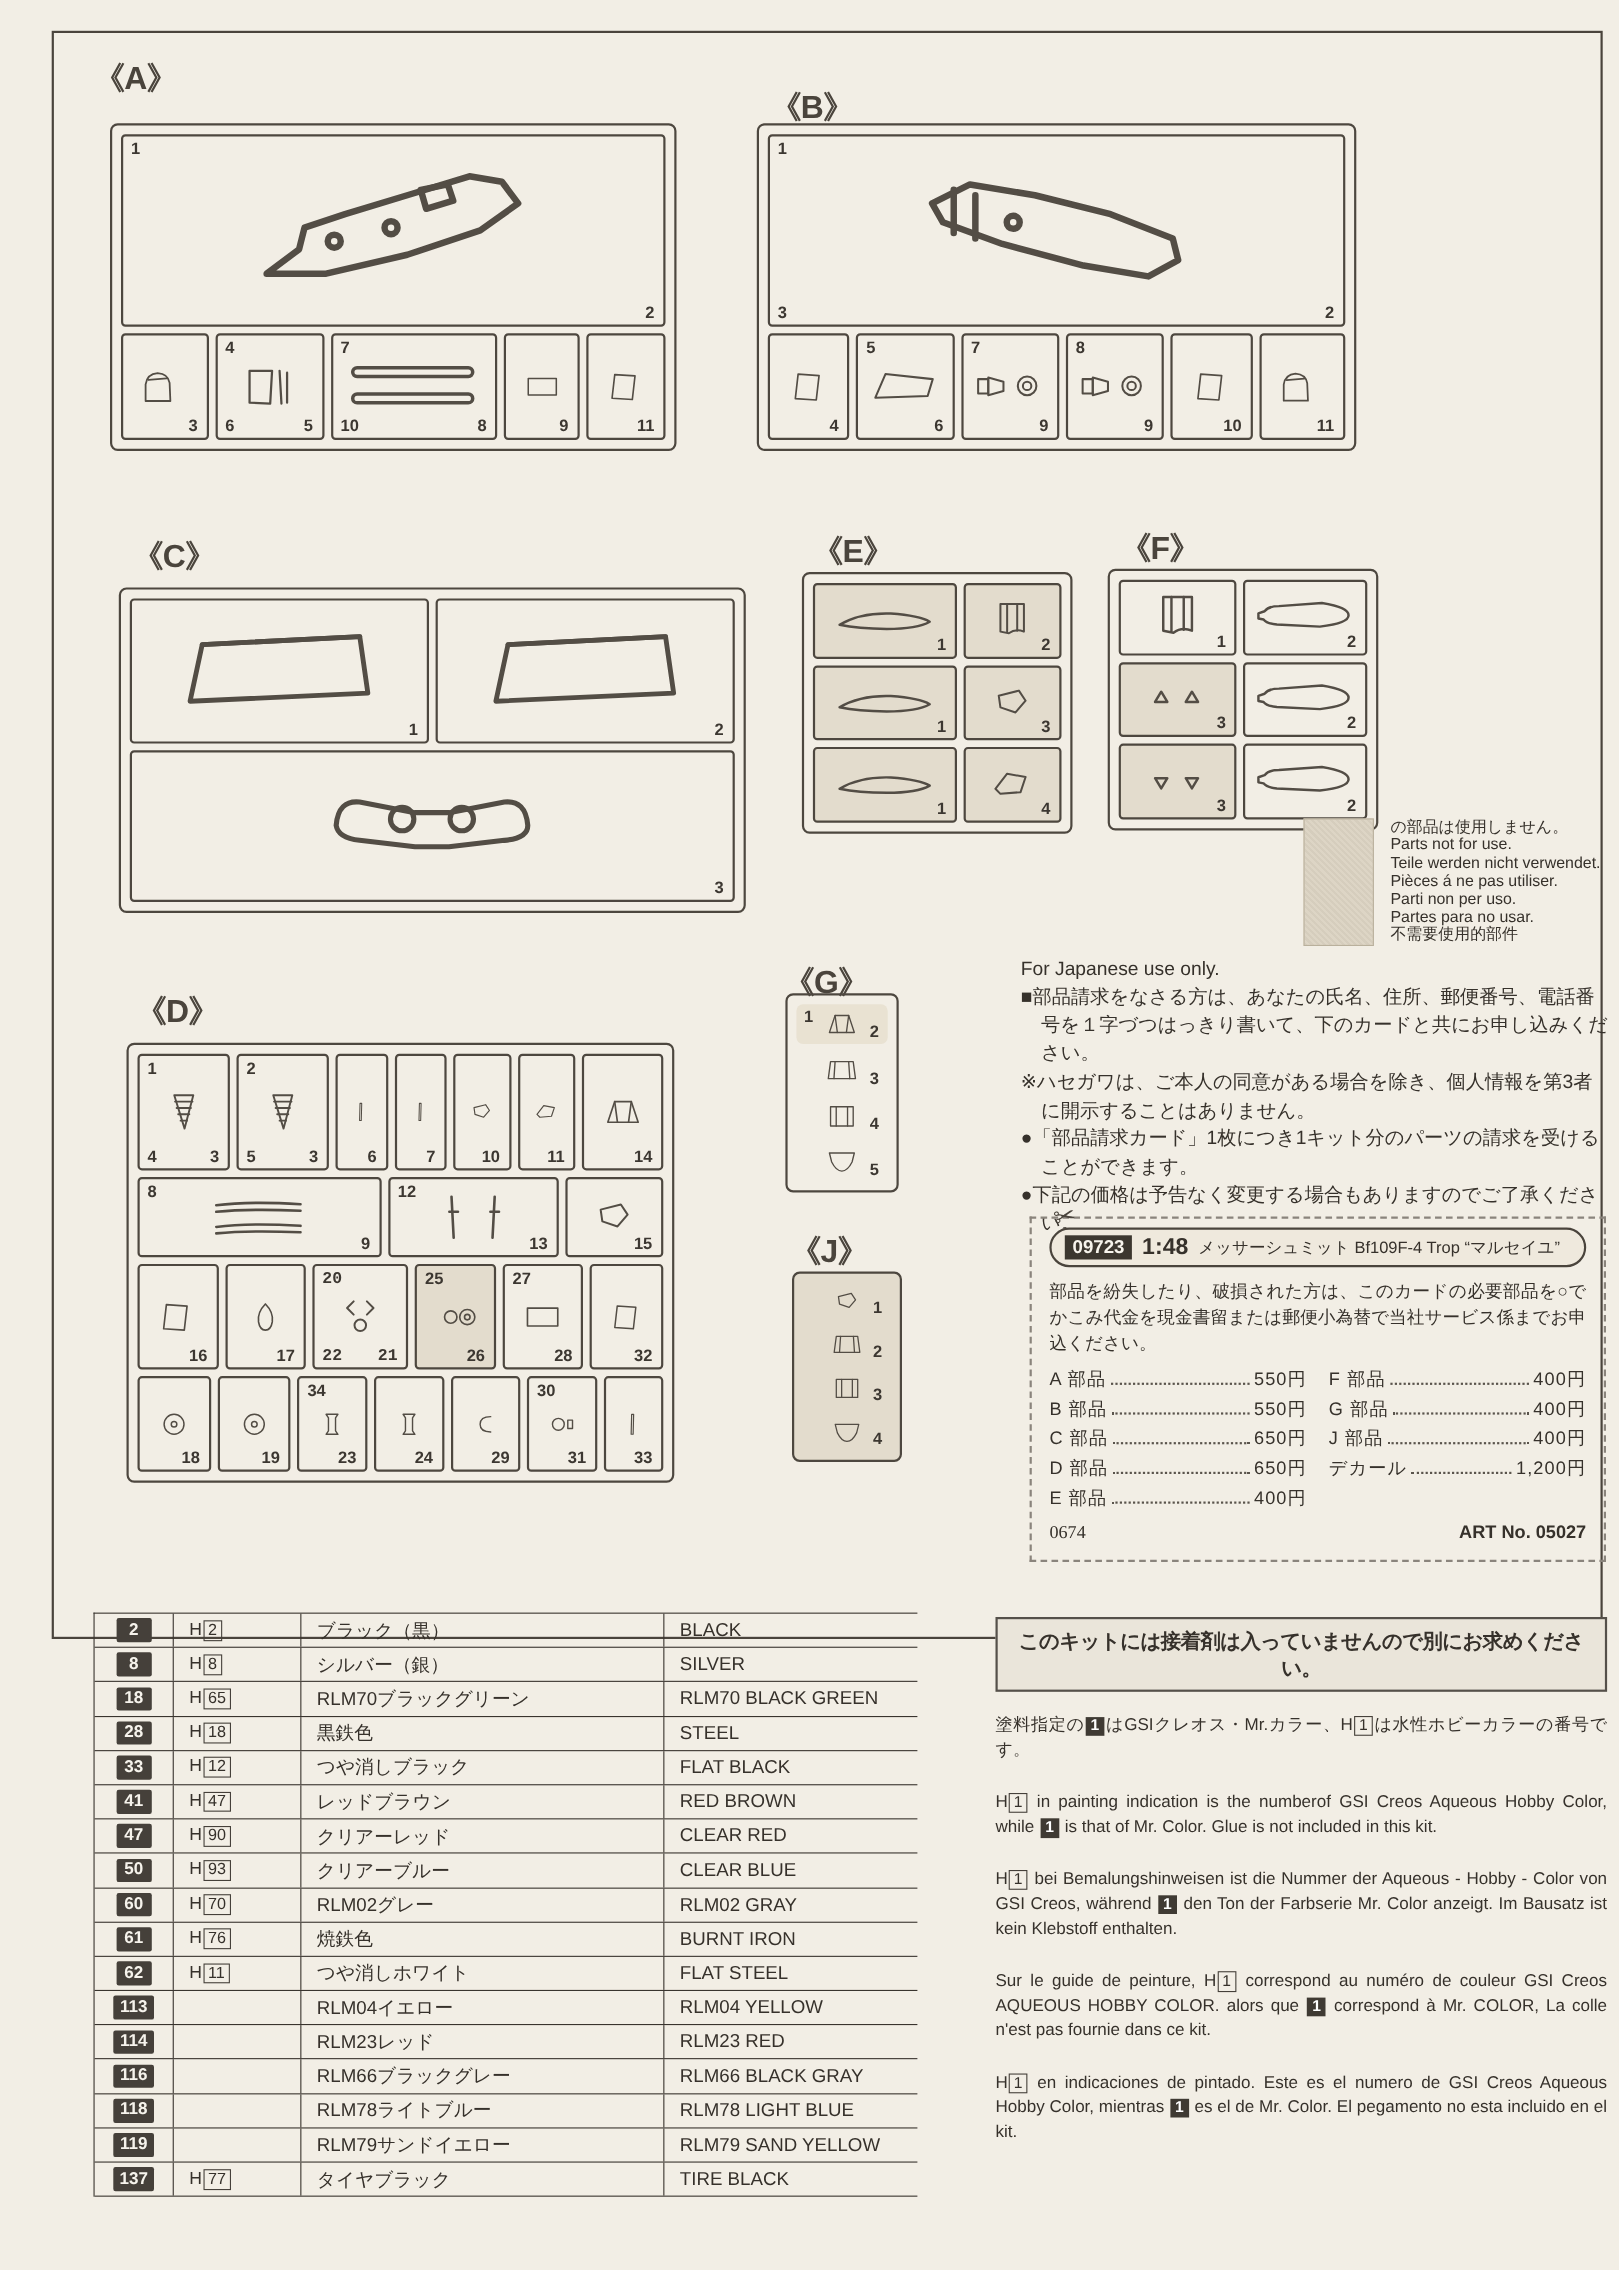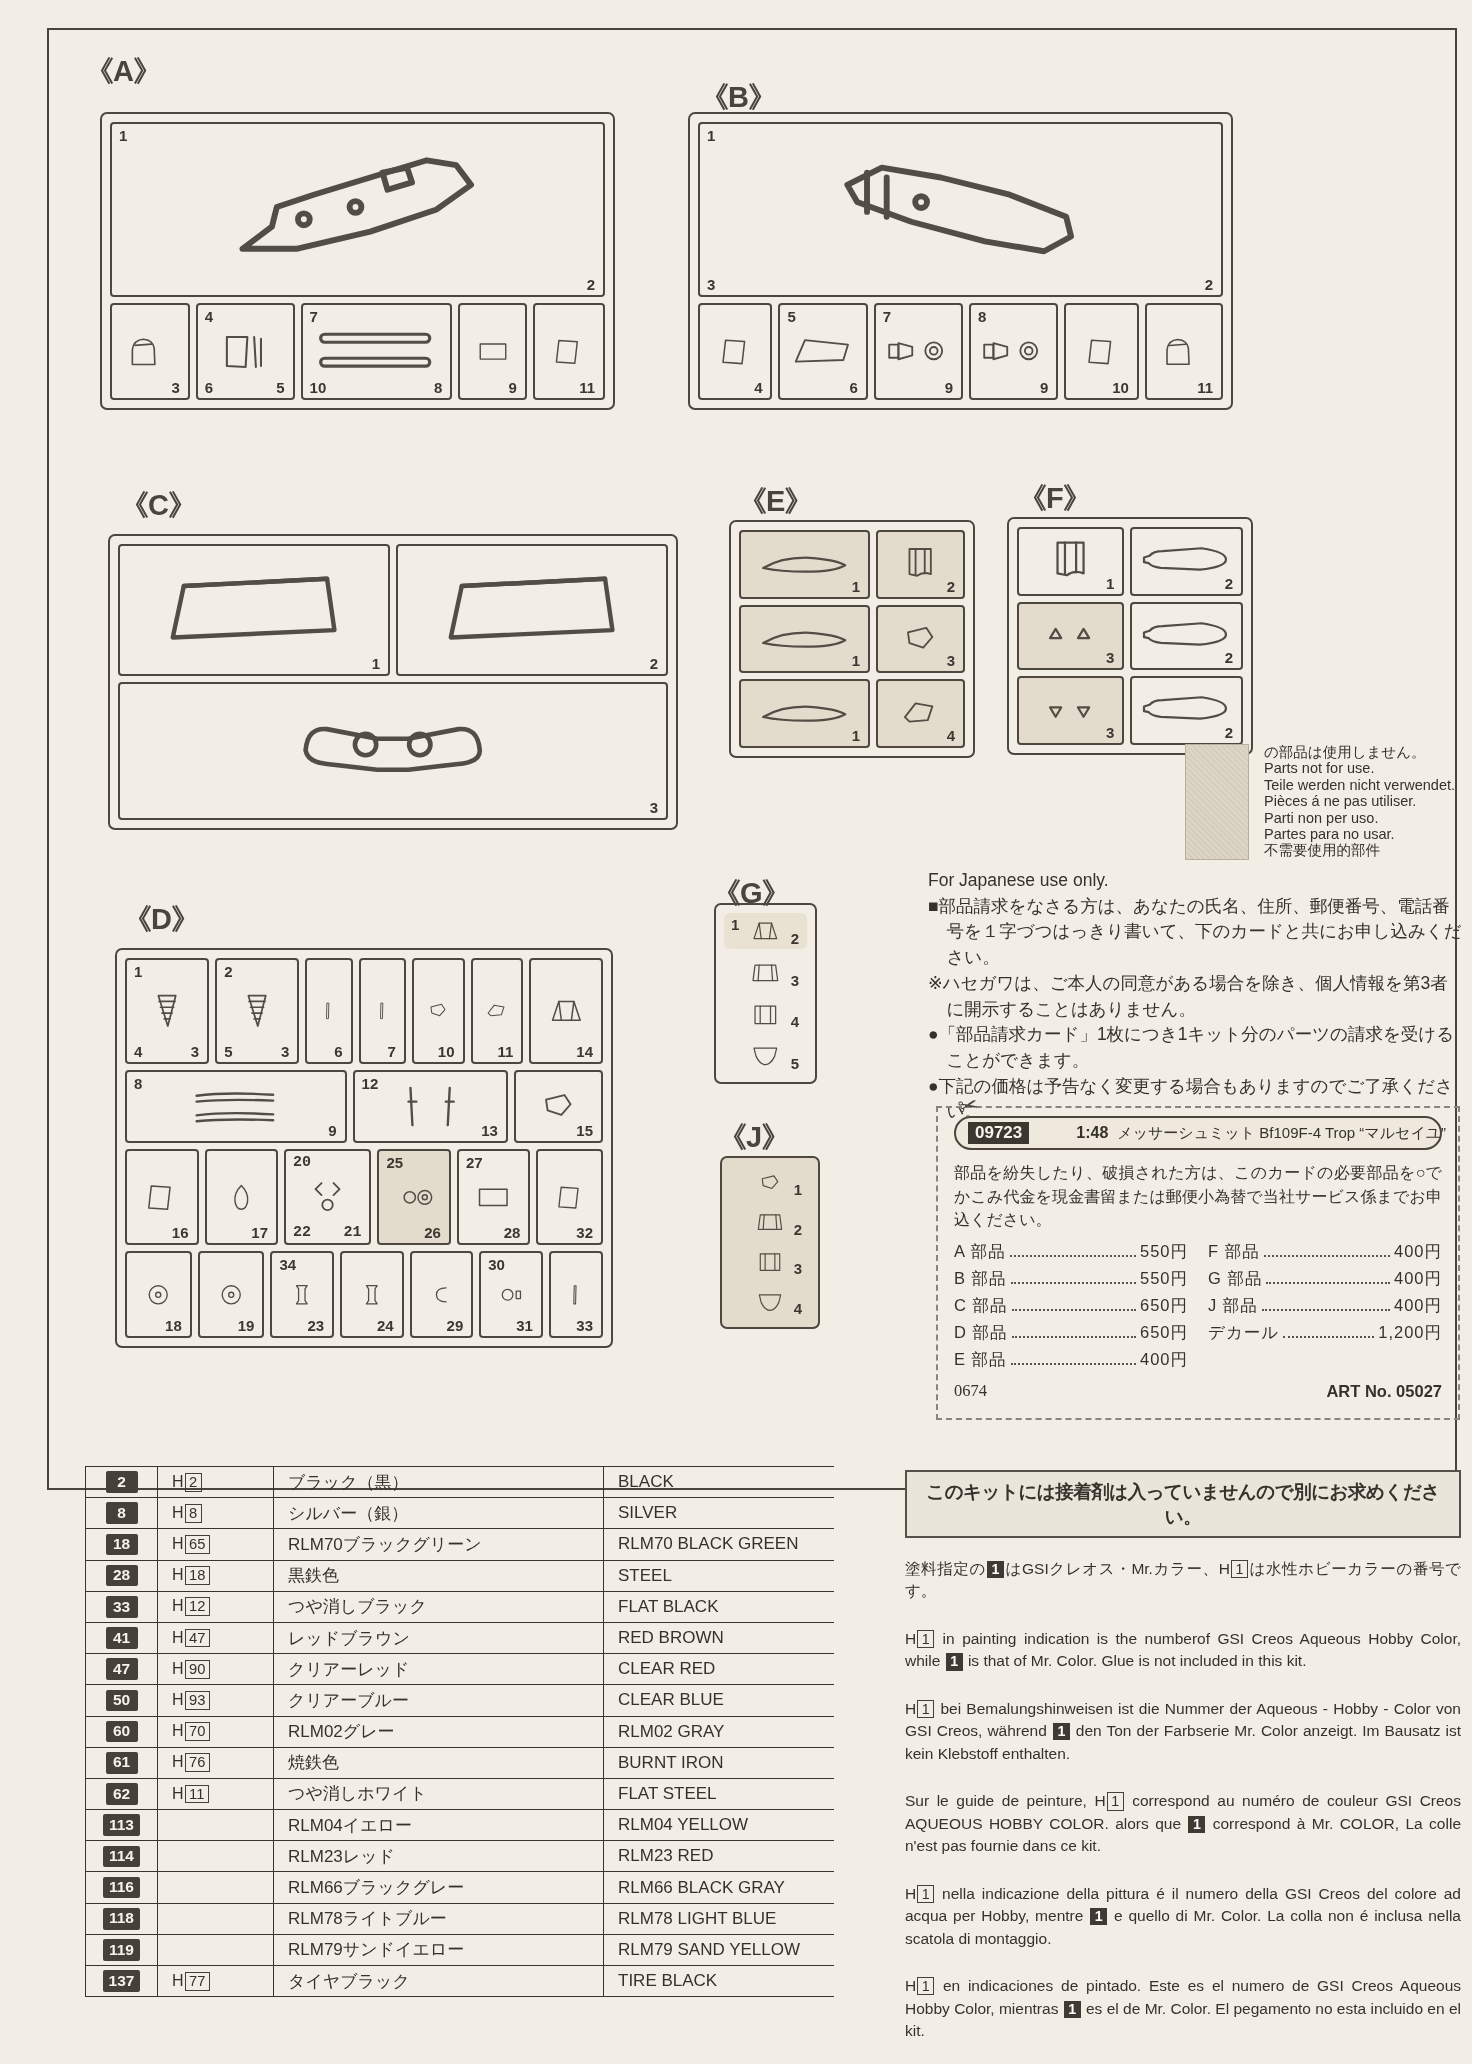--- a/index.html
+++ b/index.html
@@ -32,21 +32,21 @@
   .jp-notice p.jn-head{padding-left:0;text-indent:0;}
   
   .card{position:absolute;left:936px;top:1106px;width:524px;height:314px;border:2px dashed #8a847c;
         padding:8px 16px 10px;box-sizing:border-box;background:transparent;}
   .scissors{position:absolute;top:-16px;left:20px;font-size:24px;color:#4a443c;
             transform:rotate(-12deg);display:inline-block;}
   .card-title{text-align:center;font-size:19px;margin:4px 0 12px;letter-spacing:2px;}
   .pill{display:flex;align-items:center;gap:9px;border:2.5px solid #4a443c;border-radius:20px;
         padding:4px 12px;background:#efe9dd;}
   .pill-no{background:#3c372f;color:#f7f4ec;font-weight:bold;padding:1px 7px;font-size:17px;}
-  .pill-scale{font-weight:bold;font-size:16px;margin-left:38px;}
+  .pill-scale{font-weight:bold;font-size:21px;}
   .pill-name{font-size:15px;white-space:nowrap;}
   .card-body{font-size:16px;line-height:1.48;margin:11px 0 9px;text-align:justify;}
   .prices{display:flex;gap:20px;font-size:16.5px;}
   .price-col{flex:1;display:flex;flex-direction:column;gap:5px;}
   .price-item{display:flex;align-items:baseline;}
   .price-label{white-space:nowrap;letter-spacing:1px;}
   .leader{flex:1;border-bottom:2px dotted #5a544c;margin:0 4px 4px;}
   .price-val{white-space:nowrap;letter-spacing:1px;}
   .card-foot{display:flex;justify-content:space-between;align-items:flex-end;margin-top:10px;font-size:16.5px;}
   .foot-code{font-family:"Liberation Serif","DejaVu Serif",serif;}
@@ -838,17 +838,16 @@
     </section>
 
   <section class="notes">
     <div class="banner">このキットには接着剤は入っていませんので別にお求めください。</div>
     <div>
 
     <p class="note-p">塗料指定の<span class="tok-dark">1</span>はGSIクレオス・Mr.カラー、H<span class="tok-box">1</span>は水性ホビーカラーの番号です。</p>
         <p class="note-p">H<span class="tok-box">1</span> in painting indication is the numberof GSI Creos Aqueous Hobby Color, while <span class="tok-dark">1</span> is that of Mr. Color. Glue is not included in this kit.</p>
         <p class="note-p">H<span class="tok-box">1</span> bei Bemalungshinweisen ist die Nummer der Aqueous - Hobby - Color von GSI Creos, während <span class="tok-dark">1</span> den Ton der Farbserie Mr. Color anzeigt. Im Bausatz ist kein Klebstoff enthalten.</p>
         <p class="note-p">Sur le guide de peinture, H<span class="tok-box">1</span> correspond au numéro de couleur GSI Creos AQUEOUS HOBBY COLOR. alors que <span class="tok-dark">1</span> correspond à Mr. COLOR, La colle n'est pas fournie dans ce kit.</p>
-        <p class="note-p">H<span class="tok-box">1</span> nella indicazione della pittura é il numero della GSI Creos del colore ad acqua per Hobby, mentre <span class="tok-dark">1</span> e quello di Mr. Color. La colla non é inclusa nella scatola di montaggio.</p>
         <p class="note-p">H<span class="tok-box">1</span> en indicaciones de pintado. Este es el numero de GSI Creos Aqueous Hobby Color, mientras <span class="tok-dark">1</span> es el de Mr. Color. El pegamento no esta incluido en el kit.</p>
       </div>
   </section>
 </div>
 
 </body></html>

